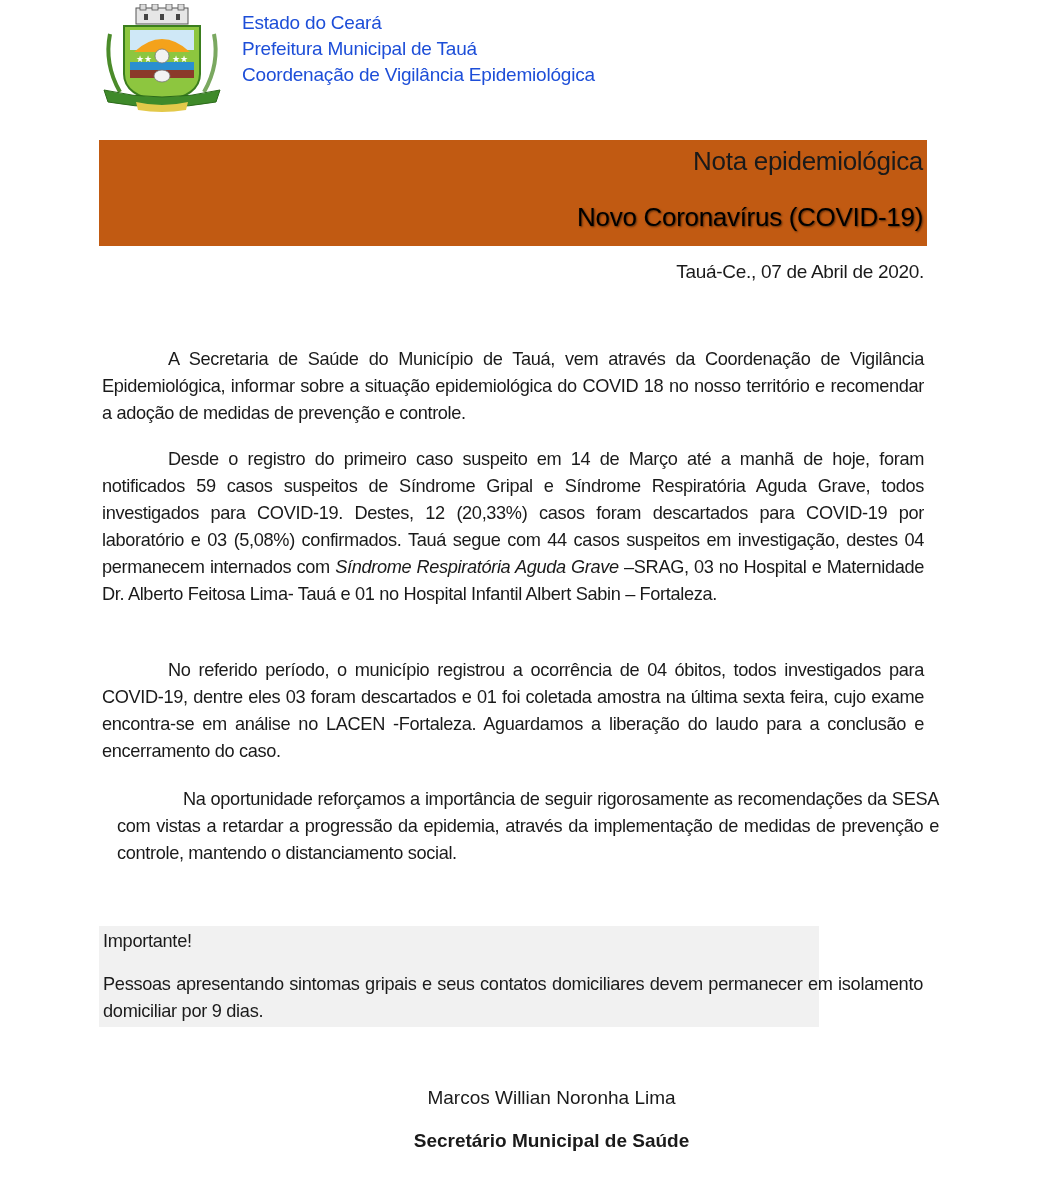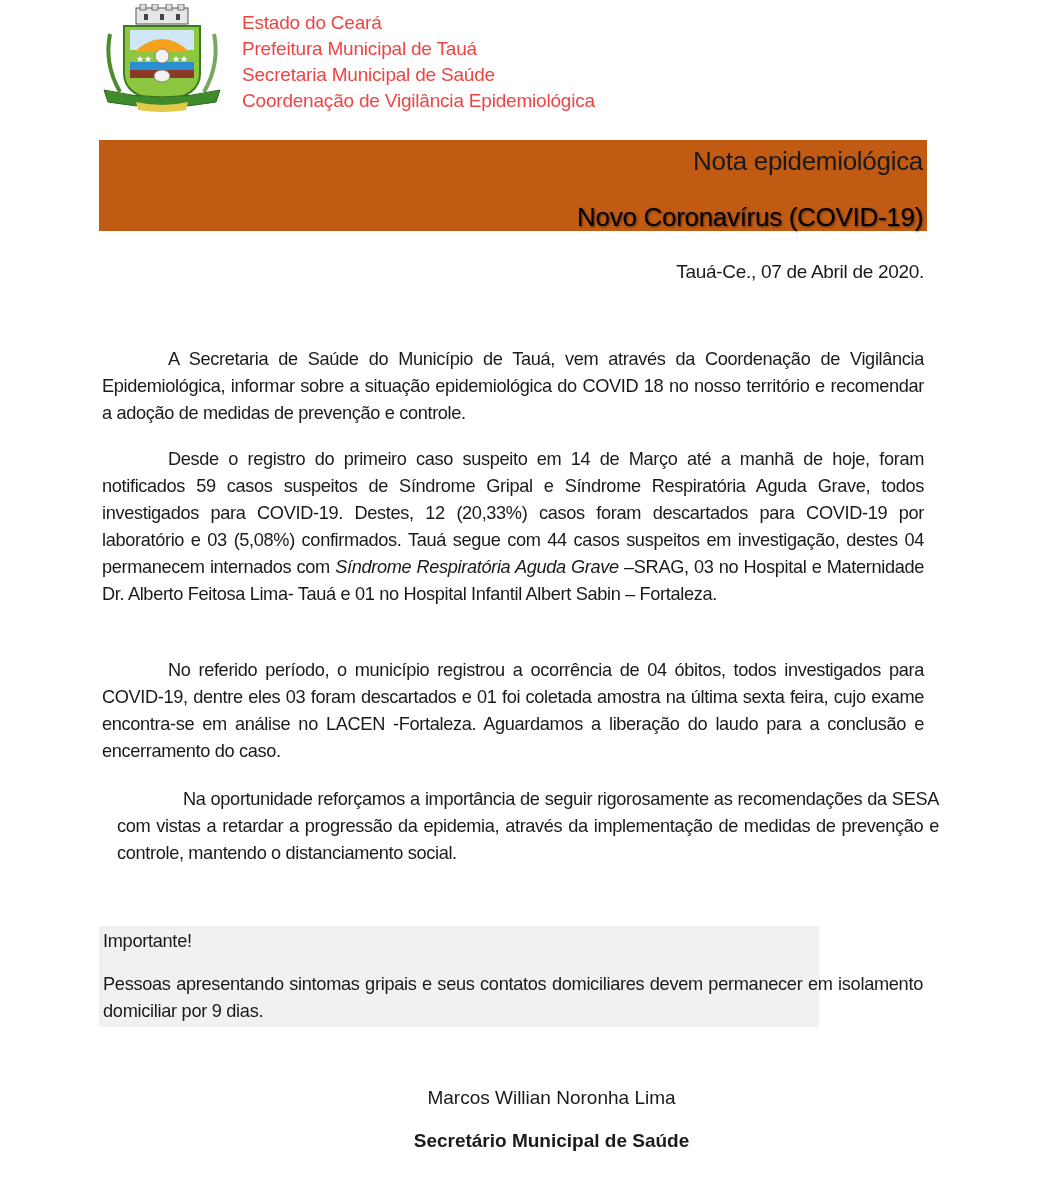--- a/index.html
+++ b/index.html
@@ -2,24 +2,24 @@
 <html><head>
   <meta charset="utf-8">
   <style>
     html, body { margin: 0; padding: 0; background: #ffffff; }
     body {
       width: 1037px; height: 1200px; position: relative; overflow: hidden;
       font-family: "Liberation Sans", "DejaVu Sans", sans-serif;
       color: #1a1a1a;
     }
     .crest { position: absolute; left: 100px; top: 4px; width: 124px; height: 108px; }
-    .org { position: absolute; left: 242px; top: 10px; font-size: 19px; line-height: 26px; color: #ef4444; }
+    .org { position: absolute; left: 242px; top: 10px; font-size: 19px; line-height: 26px; color: #1d4ed8; }
     .org div { white-space: nowrap; letter-spacing: -0.2px; }
     .banner {
-      position: absolute; left: 99px; top: 140px; width: 828px; height: 91px;
+      position: absolute; left: 99px; top: 140px; width: 828px; height: 106px;
       background: #c15a12;
     }
     .banner .t1 {
       position: absolute; right: 4px; top: 6px; font-size: 26px; color: #1a1a1a;
       letter-spacing: -0.3px;
     }
     .banner .t2 {
       position: absolute; right: 4px; top: 62px; font-size: 26px; color: #000000;
       text-shadow: 1px 1px 2px rgba(0,0,0,0.55); letter-spacing: -0.3px;
     }
@@ -71,21 +71,20 @@
     <path d="M114 30 Q120 60 104 88" stroke="#7aa860" stroke-width="4" fill="none"></path>
 
     <path d="M4 86 Q62 100 120 86 L116 98 Q62 108 8 98 Z" fill="#3f8a2a" stroke="#2c6b1a" stroke-width="1"></path>
     <path d="M36 98 Q62 104 88 98 L86 106 Q62 110 38 106 Z" fill="#e3c94a"></path>
   </svg>
 </div>
 
 <div class="org">
   <div>Estado do Ceará</div>
   <div>Prefeitura Municipal de Tauá</div>
-  <div>Secretaria Municipal de Saúde</div>
   <div>Coordenação de Vigilância Epidemiológica</div>
 </div>
 
 <div class="banner">
   <div class="t1">Nota epidemiológica</div>
   <div class="t2">Novo Coronavírus (COVID-19)</div>
 </div>
 
 <div class="date">Tauá-Ce., 07 de Abril de 2020.</div>
 

